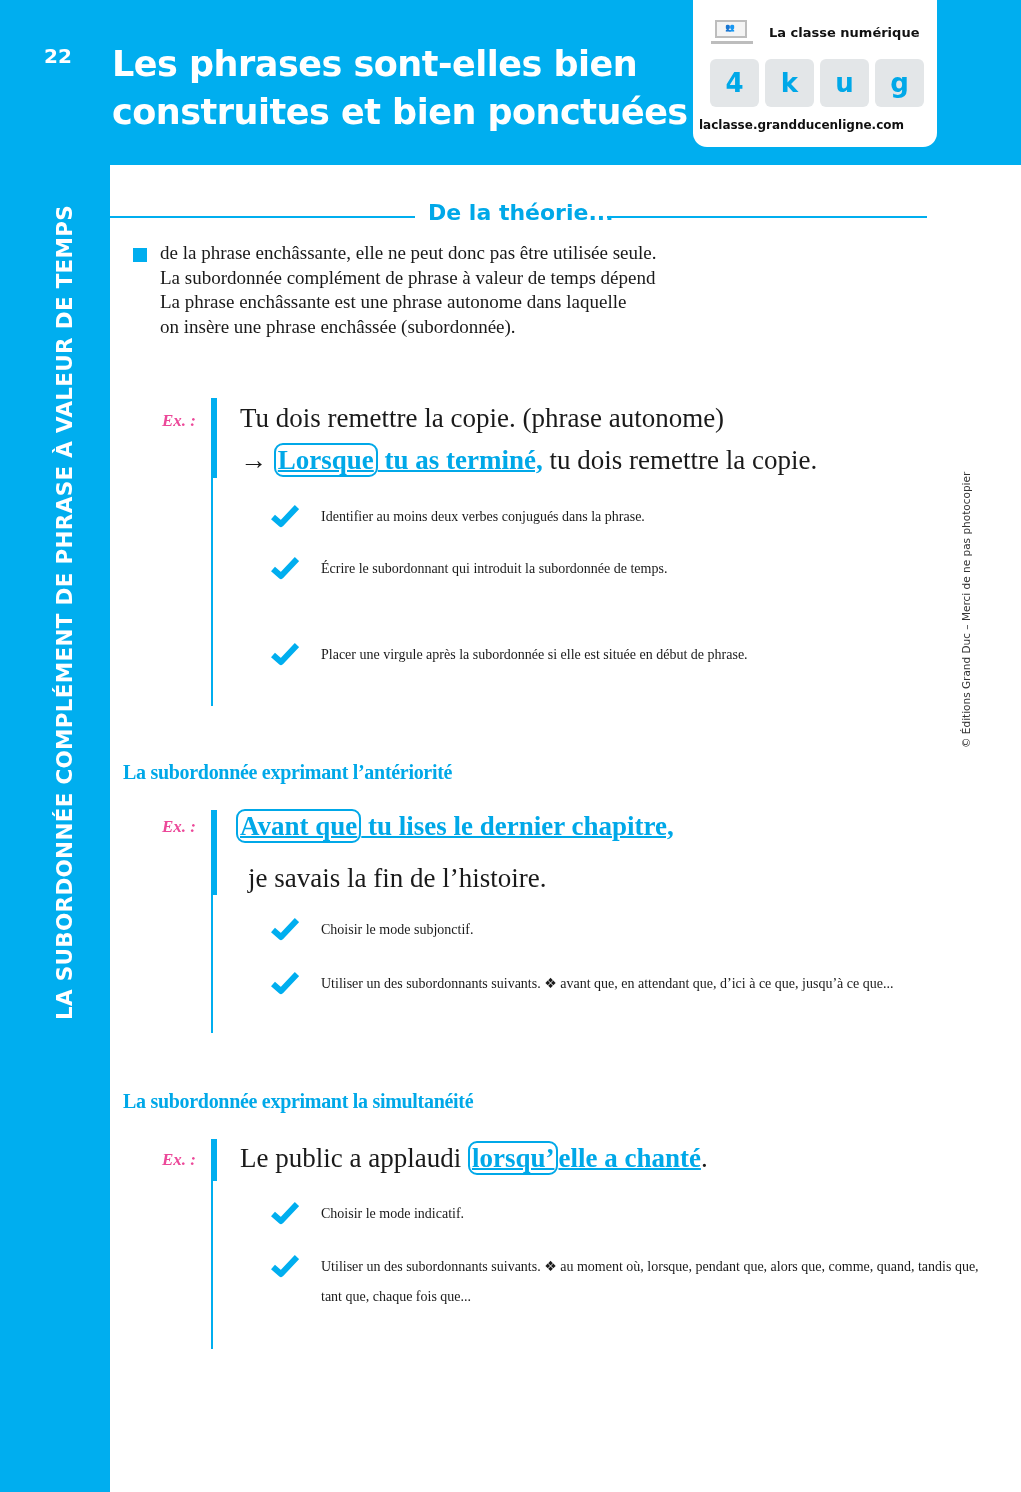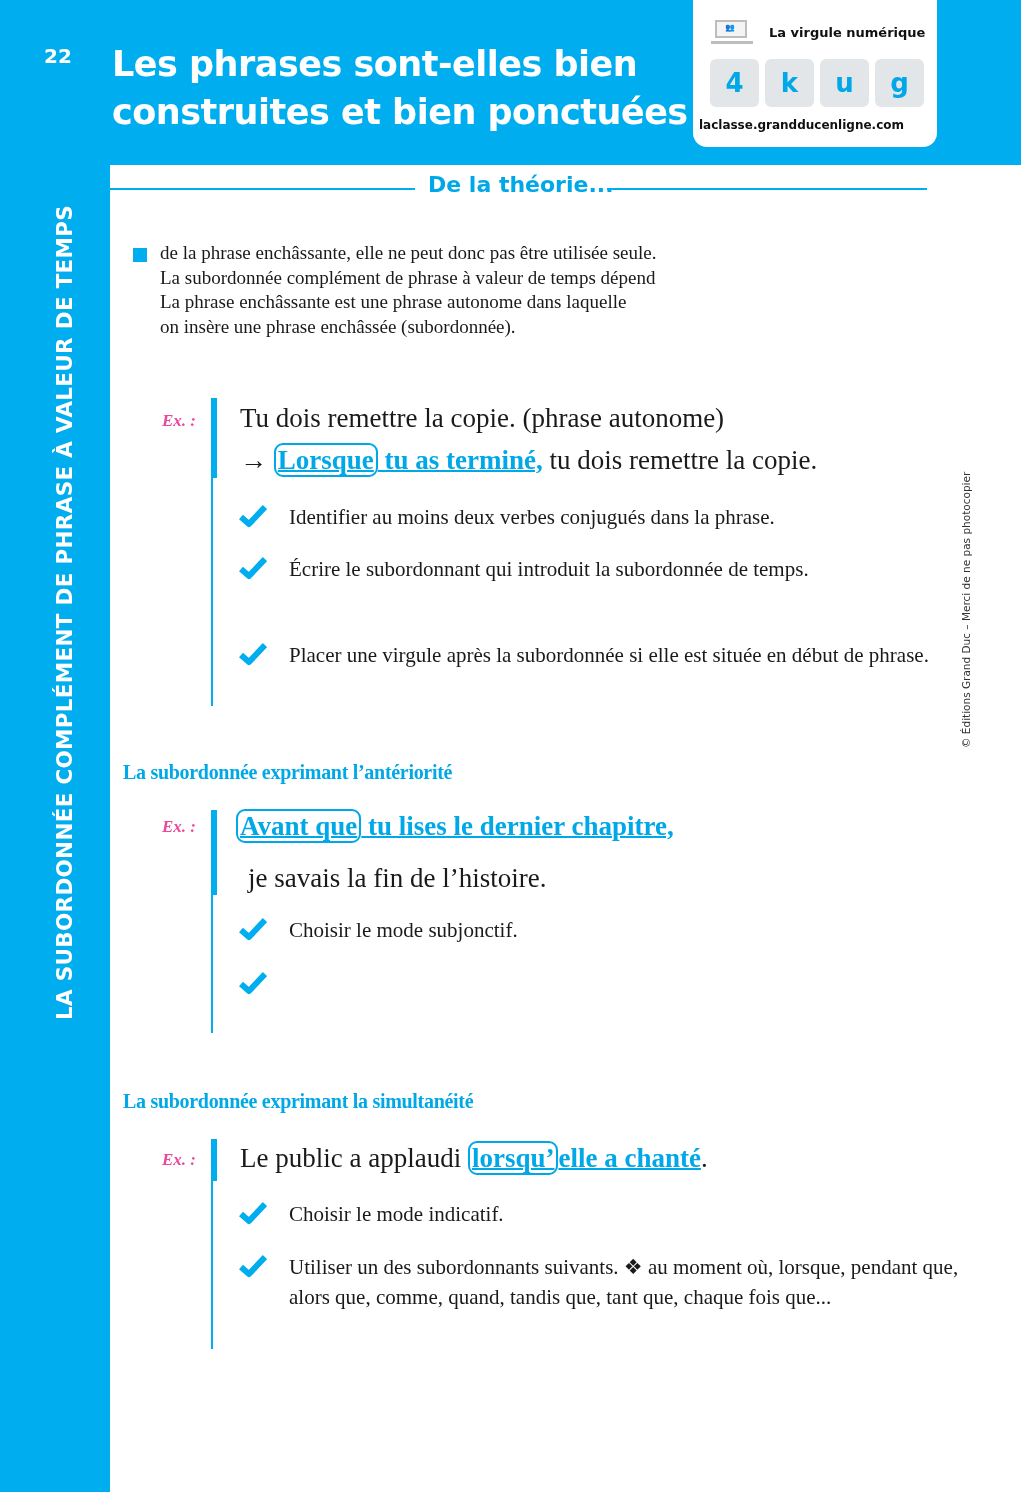--- a/index.html
+++ b/index.html
@@ -41,37 +41,37 @@
   #card-url {
     position: absolute; left: 0; width: 217px; top: 118px; text-align: center;
     font-family: "DejaVu Sans", sans-serif; font-weight: bold; font-size: 12px; color: #111;
   }
   #content-bg { position: absolute; left: 110px; top: 165px; width: 911px; height: 1327px; background: #fff; }
   #vertical-title {
     position: absolute; left: 52px; top: 1020px; transform-origin: 0 0; transform: rotate(-90deg);
     white-space: nowrap; color: #fff; font-family: "DejaVu Sans", sans-serif; font-weight: bold;
     font-size: 21.5px; letter-spacing: 0.3px; width: 815px; text-align: center;
   }
-  #section-heading-wrap { position: absolute; left: 110px; top: 172px; width: 817px; height: 34px; padding-left: 24px; }
+  #section-heading-wrap { position: absolute; left: 110px; top: 200px; width: 817px; height: 34px; padding-left: 24px; }
   #section-heading-wrap .line { position: absolute; top: 16px; height: 2px; background: #00aeef; }
   #section-heading {
     position: absolute; left: 318px; top: 0; font-family: "DejaVu Sans", sans-serif; font-weight: bold;
     font-size: 22px; color: #00a8e8;
   }
   #theory-bullet { position: absolute; left: 133px; top: 248px; width: 14px; height: 14px; background: #00aeef; }
   #theory-text { position: absolute; left: 160px; top: 241px; font-size: 19px; line-height: 24.5px; width: 740px; }
   .ex-label {
     position: absolute; font-style: italic; font-weight: bold; color: #ec4899; font-size: 17px;
   }
   .bar-thick { position: absolute; width: 6px; background: #00aeef; }
   .bar-thin { position: absolute; width: 2px; background: #00aeef; }
   .example { position: absolute; font-size: 27px; line-height: 40px; white-space: nowrap; }
   .hl { color: #00a8e8; font-weight: bold; text-decoration: underline; text-decoration-thickness: 2px; border-radius: 9px; }
   .hl-box { border: 2px solid #00a8e8; padding: 0 2px; }
-  .check-item { position: absolute; font-size: 21px; line-height: 30px; width: 660px; }
+  .check-item { position: absolute; font-size: 14px; line-height: 30px; width: 660px; margin-left: 32px; }
   .check-icon { position: absolute; left: -50px; top: 2px; width: 28px; height: 24px; }
   .subheading {
     position: absolute; left: 123px; font-weight: bold; color: #00a8e8; font-size: 20px; letter-spacing: -0.3px;
   }
   #copyright {
     position: absolute; left: 960px; top: 748px; transform-origin: 0 0; transform: rotate(-90deg);
     white-space: nowrap; font-family: "DejaVu Sans", sans-serif; font-size: 10.5px; color: #333;
   }
 </style>
 </head>
@@ -87,21 +87,21 @@
   <div>construites et bien ponctuées ?</div>
 </div>
 
 <div id="code-card">
   <div class="head">
     <div id="laptop-icon">
       <div class="screen"></div>
         <div class="people">👥</div>
         <div class="base"></div>
     </div>
-    <span id="card-title">La virgule numérique</span>
+    <span id="card-title">La classe numérique</span>
   </div>
   <div id="code-row">
     <div class="code-key">4</div>
     <div class="code-key">k</div>
     <div class="code-key">u</div>
     <div class="code-key">g</div>
   </div>
   <div id="card-url">laclasse.grandducenligne.com</div>
 </div>
 
@@ -163,20 +163,21 @@
 <div class="check-item" style="left:289px;top:915px;">
   <svg class="check-icon" viewBox="0 0 28 24">
       <path d="M2 13 L10 20 L26 3" stroke="#00aeef" stroke-width="6" fill="none" stroke-linejoin="round"></path>
     </svg>
   <span>Choisir le mode subjonctif.</span>
 </div>
 <div class="check-item" style="left:289px;top:969px;width:600px;">
   <svg class="check-icon" viewBox="0 0 28 24">
       <path d="M2 13 L10 20 L26 3" stroke="#00aeef" stroke-width="6" fill="none" stroke-linejoin="round"></path>
     </svg>
+  <span>Utiliser un des subordonnants suivants. ❖ avant que, en attendant que, d’ici à ce que, jusqu’à ce que...</span>
 </div>
 
 <div class="subheading" style="top:1090px;">La subordonnée exprimant la simultanéité</div>
 <div class="ex-label" style="left:162px;top:1150px;">Ex. :</div>
 <div class="bar-thick" style="left:211px;top:1139px;height:42px;"></div>
 <div class="bar-thin" style="left:211px;top:1181px;height:168px;"></div>
 <div class="example" style="left:240px;top:1138px;">
   <span>Le public a applaudi </span><span class="hl hl-box">lorsqu’</span><span class="hl">elle a chanté</span><span>.</span>
 </div>
 

